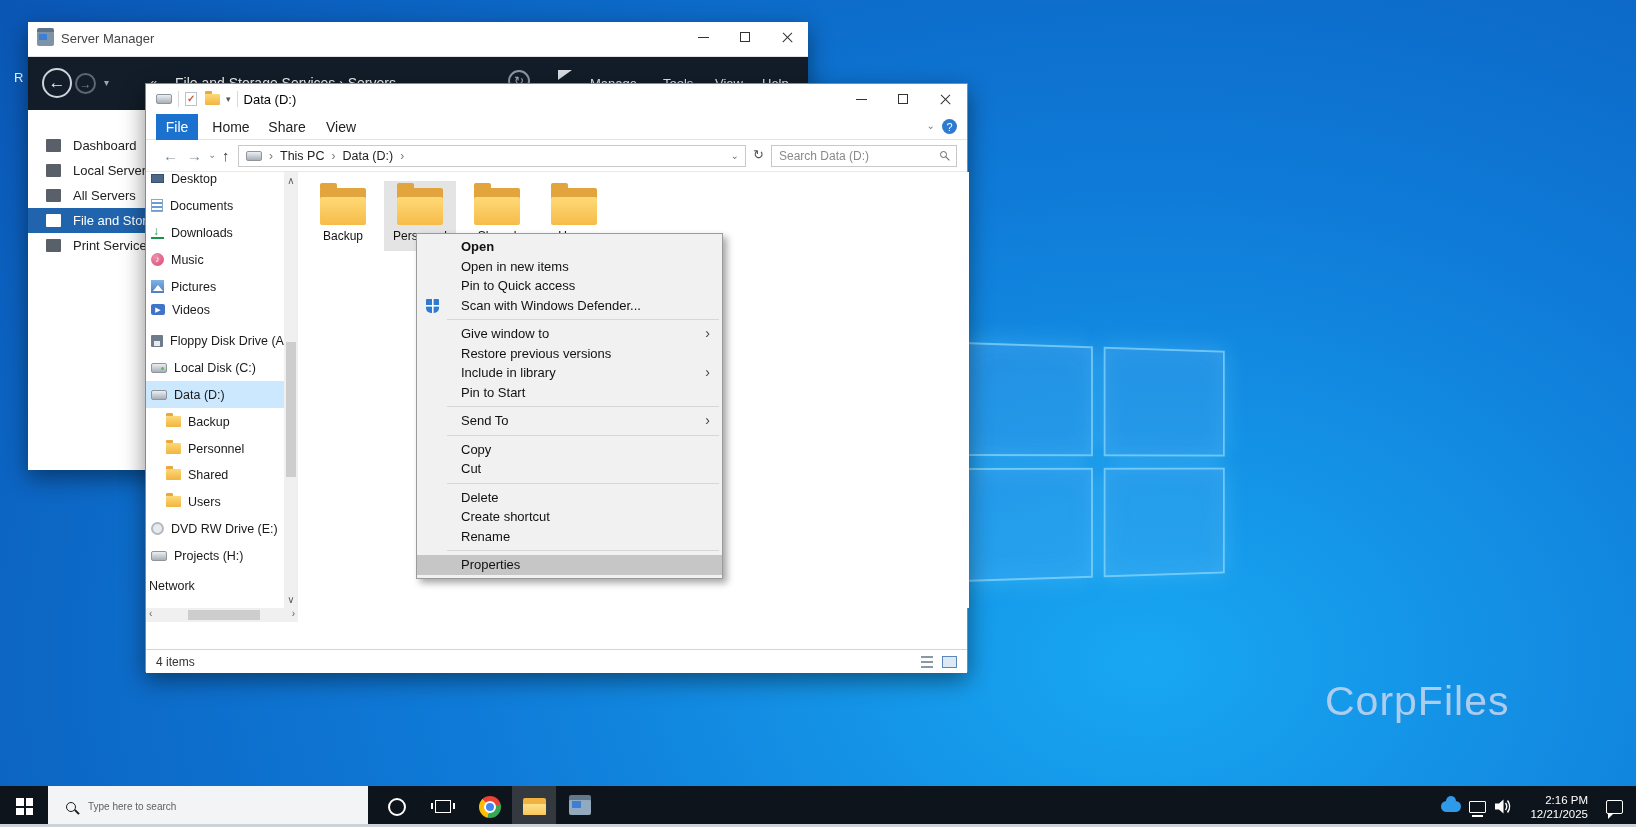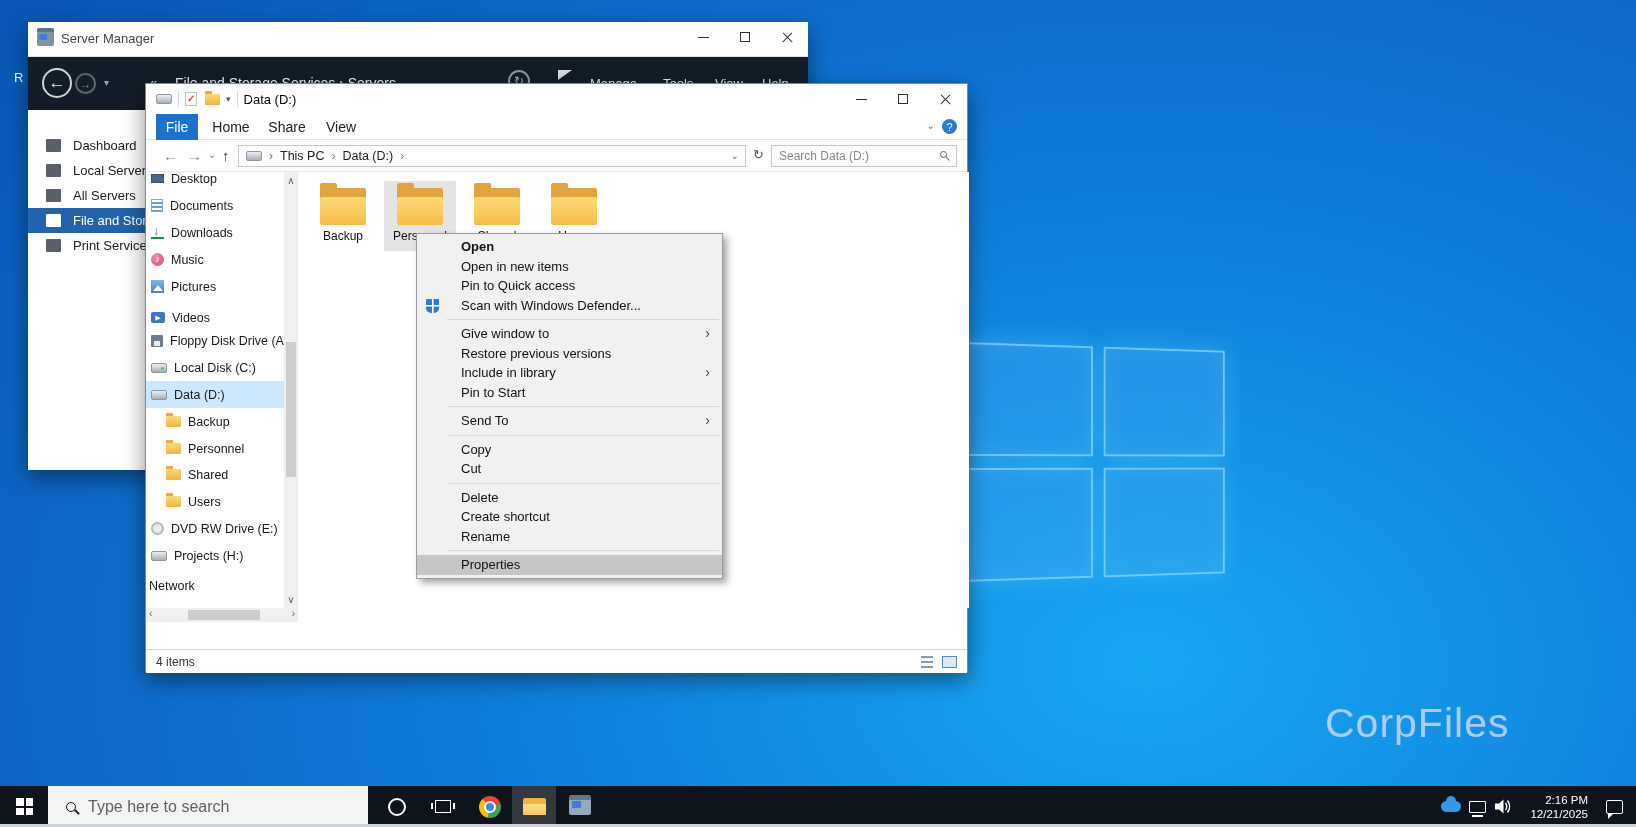--- a/index.html
+++ b/index.html
@@ -4,21 +4,21 @@
 <style>
   *{margin:0;padding:0;box-sizing:border-box}
   body{font-family:"Liberation Sans",sans-serif;background:#000}
   .screen{position:relative;width:1636px;height:827px;overflow:hidden;
     background:radial-gradient(1500px 1050px at 70% 80%, #18a7f2 0%, #0f7bd8 45%, #0a55b4 100%);}
   .abs{position:absolute}
 
   
   .winlogo{left:962px;top:342px;width:292px;height:242px;display:grid;grid-template-columns:140px 140px;grid-template-rows:114px 114px;gap:12px;transform:perspective(900px) rotateY(14deg);transform-origin:left center}
   .winlogo .pane{border:2px solid rgba(150,225,255,.65);background:rgba(100,180,245,.20);box-shadow:0 0 22px rgba(90,200,255,.40), inset 0 0 28px rgba(140,210,255,.15)}
-  .watermark{left:1325px;top:700px;font-size:41px;color:rgba(200,214,238,.85);letter-spacing:1px}
+  .watermark{left:1325px;top:678px;font-size:41px;color:rgba(200,214,238,.85);letter-spacing:1px}
   .straylabel{left:14px;top:70px;color:#fff;font-size:13px}
 
   
   .win{position:absolute;background:#fff;box-shadow:0 8px 22px rgba(0,0,0,.45)}
   .ttl{font-size:13px;color:#444}
   .wbtns{position:absolute;top:0;height:30px;display:flex}
   .wbtn{width:42px;height:30px;display:flex;align-items:center;justify-content:center}
   .g-min{width:11px;height:1px;background:#333}
   .g-max{width:10px;height:10px;border:1px solid #333}
   .g-close{position:relative;width:11px;height:11px}
@@ -109,21 +109,21 @@
   .sub{position:absolute;right:12px;top:0;color:#444;font-size:14px}
   .i-def{position:absolute;left:9px;top:3px;width:13px;height:14px;background:#2e7bd0;border-radius:1px 1px 5px 5px}
   .i-def:before{content:"";position:absolute;inset:0;background:linear-gradient(#fff,#fff) center/1.6px 100% no-repeat,linear-gradient(#fff,#fff) center/100% 1.6px no-repeat}
 
   
   .taskbar{left:0;top:786px;width:1636px;height:41px;background:#0e141b;position:absolute}
   .tb-edge{left:0;top:824px;width:1636px;height:3px;background:#cdd2d8;position:absolute}
   .tbtn{position:absolute;top:0;height:41px;display:flex;align-items:center;justify-content:center}
   .i-win{width:17px;height:17px;background:linear-gradient(#fff,#fff) 0 0/8px 8px no-repeat,linear-gradient(#fff,#fff) 10px 0/7px 8px no-repeat,linear-gradient(#fff,#fff) 0 10px/8px 7px no-repeat,linear-gradient(#fff,#fff) 10px 10px/7px 7px no-repeat}
   .tsearch{position:absolute;left:48px;top:0;width:320px;height:41px;background:#f3f4f5;display:flex;align-items:center}
-  .tsearch input{border:0;outline:0;background:transparent;font-size:16px;color:#b91c1c;width:240px;font-family:"Liberation Sans",sans-serif}
+  .tsearch input{border:0;outline:0;background:transparent;font-size:10px;color:#b91c1c;width:240px;font-family:"Liberation Sans",sans-serif}
   .tsearch input::placeholder{color:#5f5f5f}
   .i-magT{width:10px;height:10px;border:1.8px solid #1b1b1b;border-radius:50%;position:relative;margin:0 12px 0 18px}
   .i-magT:after{content:"";position:absolute;width:6px;height:1.8px;background:#1b1b1b;transform:rotate(45deg);right:-5px;bottom:-2px}
   .i-cort{width:18px;height:18px;border:2px solid #fff;border-radius:50%}
   .i-tview{width:16px;height:13px;border:1.6px solid #fff;position:relative}
   .i-tview:before{content:"";position:absolute;left:-5px;top:2px;width:2px;height:6px;background:#fff}
   .i-tview:after{content:"";position:absolute;right:-5px;top:2px;width:2px;height:6px;background:#fff}
   .i-chrome{width:22px;height:22px;border-radius:50%;background:conic-gradient(from -45deg,#ea4335 0 33%,#34a853 0 66%,#fbbc05 0 100%);position:relative}
   .i-chrome:before{content:"";position:absolute;inset:5px;background:#4285f4;border:2px solid #fff;border-radius:50%}
   .i-exp{width:23px;height:17px;position:relative}
@@ -293,21 +293,21 @@
           <span>Downloads</span>
         </div>
       <div class="trow" style="top:74px">
           <span class="ic i-music">♪</span>
           <span>Music</span>
         </div>
       <div class="trow" style="top:101px">
           <span class="ic i-pic"></span>
           <span>Pictures</span>
         </div>
-      <div class="trow" style="top:132px">
+      <div class="trow" style="top:124px">
           <span class="ic i-vid">▶</span>
           <span>Videos</span>
         </div>
       <div class="trow" style="top:155px">
           <span class="ic i-floppy"></span>
           <span>Floppy Disk Drive (A:)</span>
         </div>
       <div class="trow" style="top:182px">
           <span class="ic i-drive gd"></span>
           <span>Local Disk (C:)</span>

